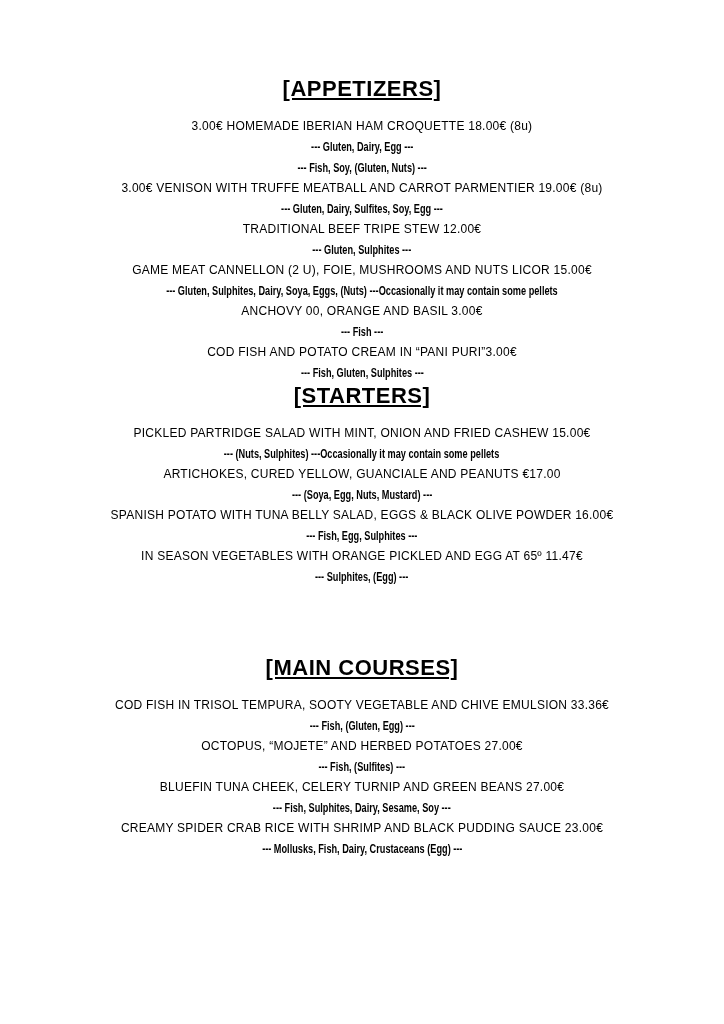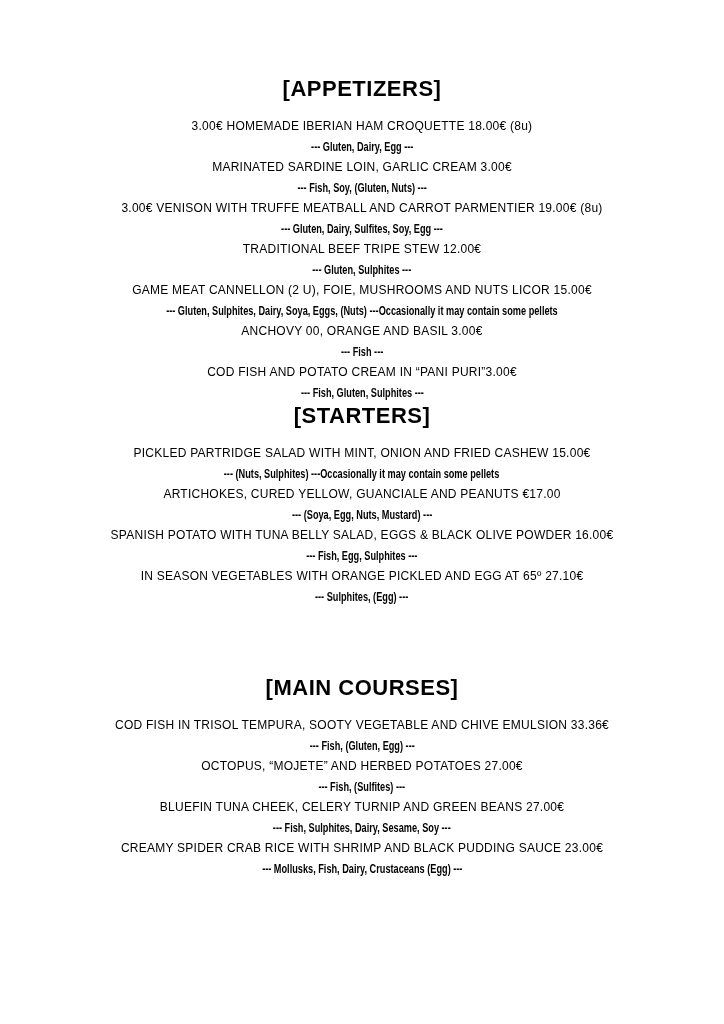--- a/index.html
+++ b/index.html
@@ -25,20 +25,21 @@
   .menu-section { margin: 0; }
   .menu-section:nth-of-type(2) { }
   .menu-section:nth-of-type(3) { margin-top: 68px; }
   .section-title {
     margin: 0 0 14px 0;
     font-size: 22px;
     font-weight: 700;
     line-height: 26px;
     letter-spacing: 0.5px;
     white-space: nowrap;
+    text-decoration: underline;
   }
   .item-name {
     font-size: 12px;
     font-weight: 400;
     line-height: 20px;
     letter-spacing: 0.25px;
     white-space: nowrap;
   }
   .item-subtitle {
     line-height: 16px;
@@ -67,42 +68,41 @@
 </style>
 </head>
 <body>
 
 <main class="menu-page">
   <div>
       <section class="menu-section">
         <h2 class="section-title">[APPETIZERS]</h2>
         <div class="item-name">3.00€ HOMEMADE IBERIAN HAM CROQUETTE 18.00€ (8u)</div>
         <div class="item-allergens"><span class="condense">--- Gluten, Dairy, Egg ---</span></div>
-        <div class="item-name">MARINATED SARDINE LOIN, GARLIC CREAM 3.00€</div>
         <div class="item-allergens"><span class="condense">--- Fish, Soy, (Gluten, Nuts) ---</span></div>
         <div class="item-name">3.00€ VENISON WITH TRUFFE MEATBALL AND CARROT PARMENTIER 19.00€ (8u)</div>
         <div class="item-allergens"><span class="condense">--- Gluten, Dairy, Sulfites, Soy, Egg ---</span></div>
         <div class="item-name">TRADITIONAL BEEF TRIPE STEW 12.00€</div>
         <div class="item-allergens"><span class="condense">--- Gluten, Sulphites ---</span></div>
         <div class="item-name">GAME MEAT CANNELLON (2 U), FOIE, MUSHROOMS AND NUTS LICOR 15.00€</div>
         <div class="item-allergens"><span class="condense">--- Gluten, Sulphites, Dairy, Soya, Eggs, (Nuts) ---Occasionally it may contain some pellets</span></div>
         <div class="item-name">ANCHOVY 00, ORANGE AND BASIL 3.00€</div>
         <div class="item-allergens"><span class="condense">--- Fish ---</span></div>
         <div class="item-name">COD FISH AND POTATO CREAM IN “PANI PURI”3.00€</div>
         <div class="item-allergens"><span class="condense">--- Fish, Gluten, Sulphites ---</span></div>
       </section>
       <section class="menu-section">
         <h2 class="section-title">[STARTERS]</h2>
         <div class="item-name">PICKLED PARTRIDGE SALAD WITH MINT, ONION AND FRIED CASHEW 15.00€</div>
         <div class="item-allergens"><span class="condense">--- (Nuts, Sulphites) ---Occasionally it may contain some pellets</span></div>
         <div class="item-name">ARTICHOKES, CURED YELLOW, GUANCIALE AND PEANUTS €17.00</div>
         <div class="item-allergens"><span class="condense">--- (Soya, Egg, Nuts, Mustard) ---</span></div>
         <div class="item-name">SPANISH POTATO WITH TUNA BELLY SALAD, EGGS &amp; BLACK OLIVE POWDER 16.00€</div>
         <div class="item-allergens"><span class="condense">--- Fish, Egg, Sulphites ---</span></div>
-        <div class="item-name">IN SEASON VEGETABLES WITH ORANGE PICKLED AND EGG AT 65º 27.10€</div>
+        <div class="item-name">IN SEASON VEGETABLES WITH ORANGE PICKLED AND EGG AT 65º 11.47€</div>
         <div class="item-allergens"><span class="condense">--- Sulphites, (Egg) ---</span></div>
       </section>
       <section class="menu-section">
         <h2 class="section-title">[MAIN COURSES]</h2>
         <div class="item-name">COD FISH IN TRISOL TEMPURA, SOOTY VEGETABLE AND CHIVE EMULSION 33.36€</div>
         <div class="item-allergens"><span class="condense">--- Fish, (Gluten, Egg) ---</span></div>
         <div class="item-name">OCTOPUS, “MOJETE” AND HERBED POTATOES 27.00€</div>
         <div class="item-allergens"><span class="condense">--- Fish, (Sulfites) ---</span></div>
         <div class="item-name">BLUEFIN TUNA CHEEK, CELERY TURNIP AND GREEN BEANS 27.00€</div>
         <div class="item-allergens"><span class="condense">--- Fish, Sulphites, Dairy, Sesame, Soy ---</span></div>

